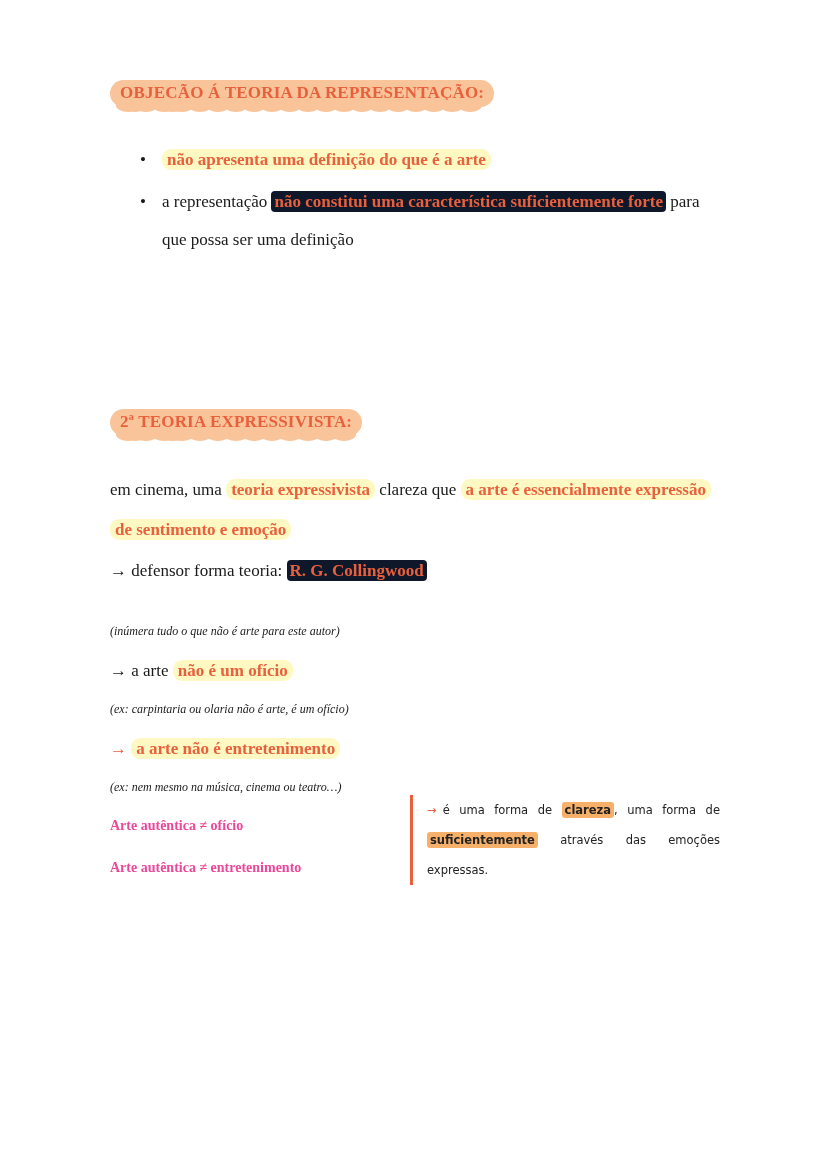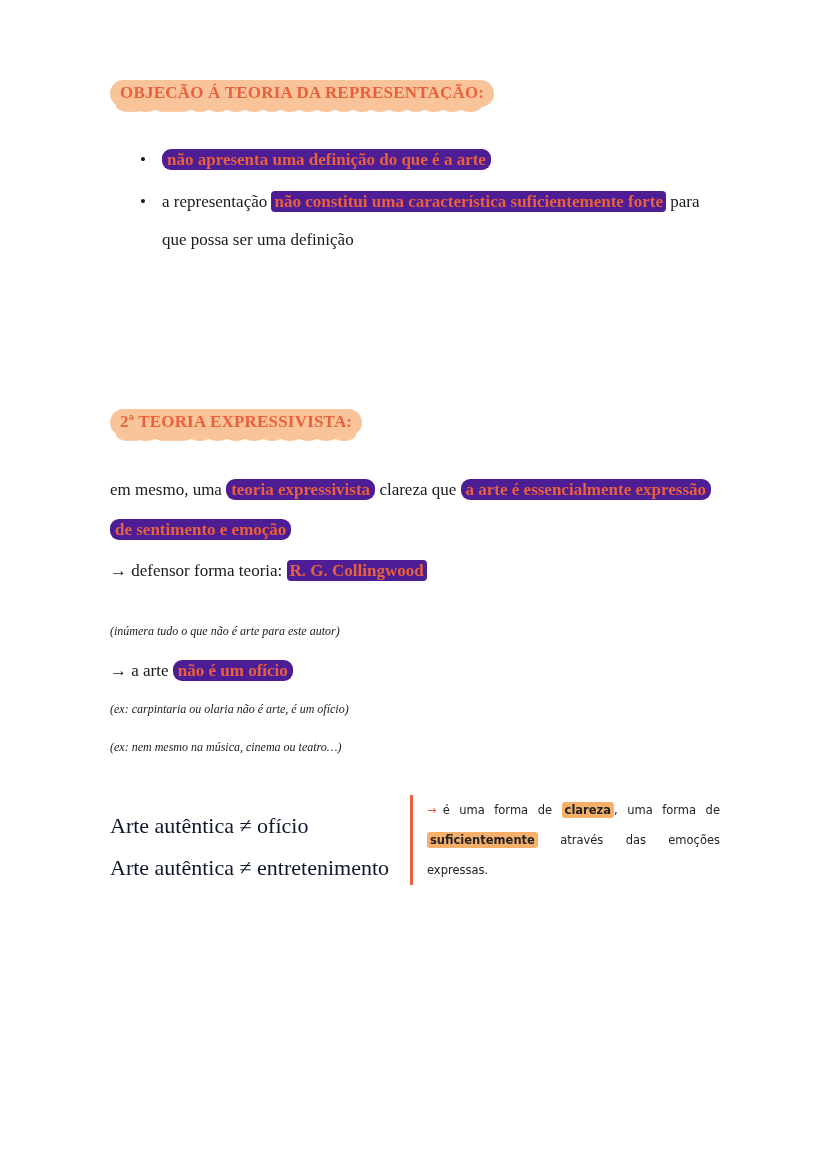--- a/index.html
+++ b/index.html
@@ -23,21 +23,21 @@
   }
   .content {
     position: absolute;
     left: 110px;
     top: 80px;
     width: 600px;
   }
 
   
   .hl {
-    background: #4c1d95;
+    background: #fef9c3;
     border-radius: 9px;
     padding: 1px 5px;
     box-decoration-break: clone;
     -webkit-box-decoration-break: clone;
   }
   .hl-cloud {
     display: inline-block;
     background: #f9c49a;
     border-radius: 14px;
     padding: 3px 10px 4px 10px;
@@ -66,21 +66,21 @@
   }
   .cloudbumps i {
     position: absolute;
     display: block;
     background: #f9c49a;
     border-radius: 50%;
     height: 13px;
     bottom: 0;
   }
   .hl-strong {
-    background: #4c1d95;
+    background: #0f172a;
     border-radius: 4px;
     padding: 1px 3px;
     box-decoration-break: clone;
     -webkit-box-decoration-break: clone;
   }
 
   .orange-text { color: #e8603c; }
   .title {
     font-weight: bold;
     font-size: 17px;
@@ -137,24 +137,24 @@
     top: 795px;
     width: 610px;
     display: flex;
     align-items: flex-start;
   }
   .bottom-left {
     width: 300px;
     padding-top: 10px;
   }
   .bottom-left div {
-    font-weight: normal;
-    font-size: 22px;
+    font-weight: bold;
+    font-size: 14px;
     line-height: 42px;
-    color: #0f172a;
+    color: #ec4899;
   }
   .bottom-right {
     flex: 1;
     border-left: 3px solid #e8603c;
     padding-left: 14px;
     font-family: "DejaVu Sans", sans-serif;
     font-size: 11.5px;
     line-height: 30px;
     color: #222;
     text-align: justify;
@@ -223,37 +223,40 @@
               <i style="left: 132px; width: 24px;"></i>
               <i style="left: 150px; width: 24px;"></i>
               <i style="left: 168px; width: 24px;"></i>
               <i style="left: 186px; width: 24px;"></i>
               <i style="left: 204px; width: 24px;"></i>
               <i style="left: 222px; width: 24px;"></i>
             </span></span>
       </div>
 
       <div class="para">
-        <span>em mesmo, uma </span><span class="hl orange-text" style="font-weight:bold;">teoria expressivista</span><span> clareza que </span><span class="hl orange-text" style="font-weight:bold;">a arte é essencialmente expressão de sentimento e emoção</span>
+        <span>em cinema, uma </span><span class="hl orange-text" style="font-weight:bold;">teoria expressivista</span><span> clareza que </span><span class="hl orange-text" style="font-weight:bold;">a arte é essencialmente expressão de sentimento e emoção</span>
       </div>
 
       <div class="arrow-line">
         <span>→ defensor forma teoria: </span><span class="hl-strong orange-text" style="font-weight:bold;">R. G. Collingwood</span>
       </div>
 
       <div class="gap-sm"></div>
 
       <div class="italic-line">(inúmera tudo o que não é arte para este autor)</div>
 
       <div class="arrow-line">
         <span>→ a arte </span><span class="hl orange-text" style="font-weight:bold;">não é um ofício</span>
       </div>
 
       <div class="italic-line">(ex: carpintaria ou olaria não é arte, é um ofício)</div>
 
+      <div class="arrow-line">
+        <span class="orange-text">→ </span><span class="hl orange-text" style="font-weight:bold;">a arte não é entretenimento</span>
+      </div>
 
       <div class="italic-line">(ex: nem mesmo na música, cinema ou teatro…)</div>
     </div>
 
   </div>
 
   <div class="bottom">
     <div class="bottom-left">
       <div>Arte autêntica ≠ ofício</div>
       <div>Arte autêntica ≠ entretenimento</div>

